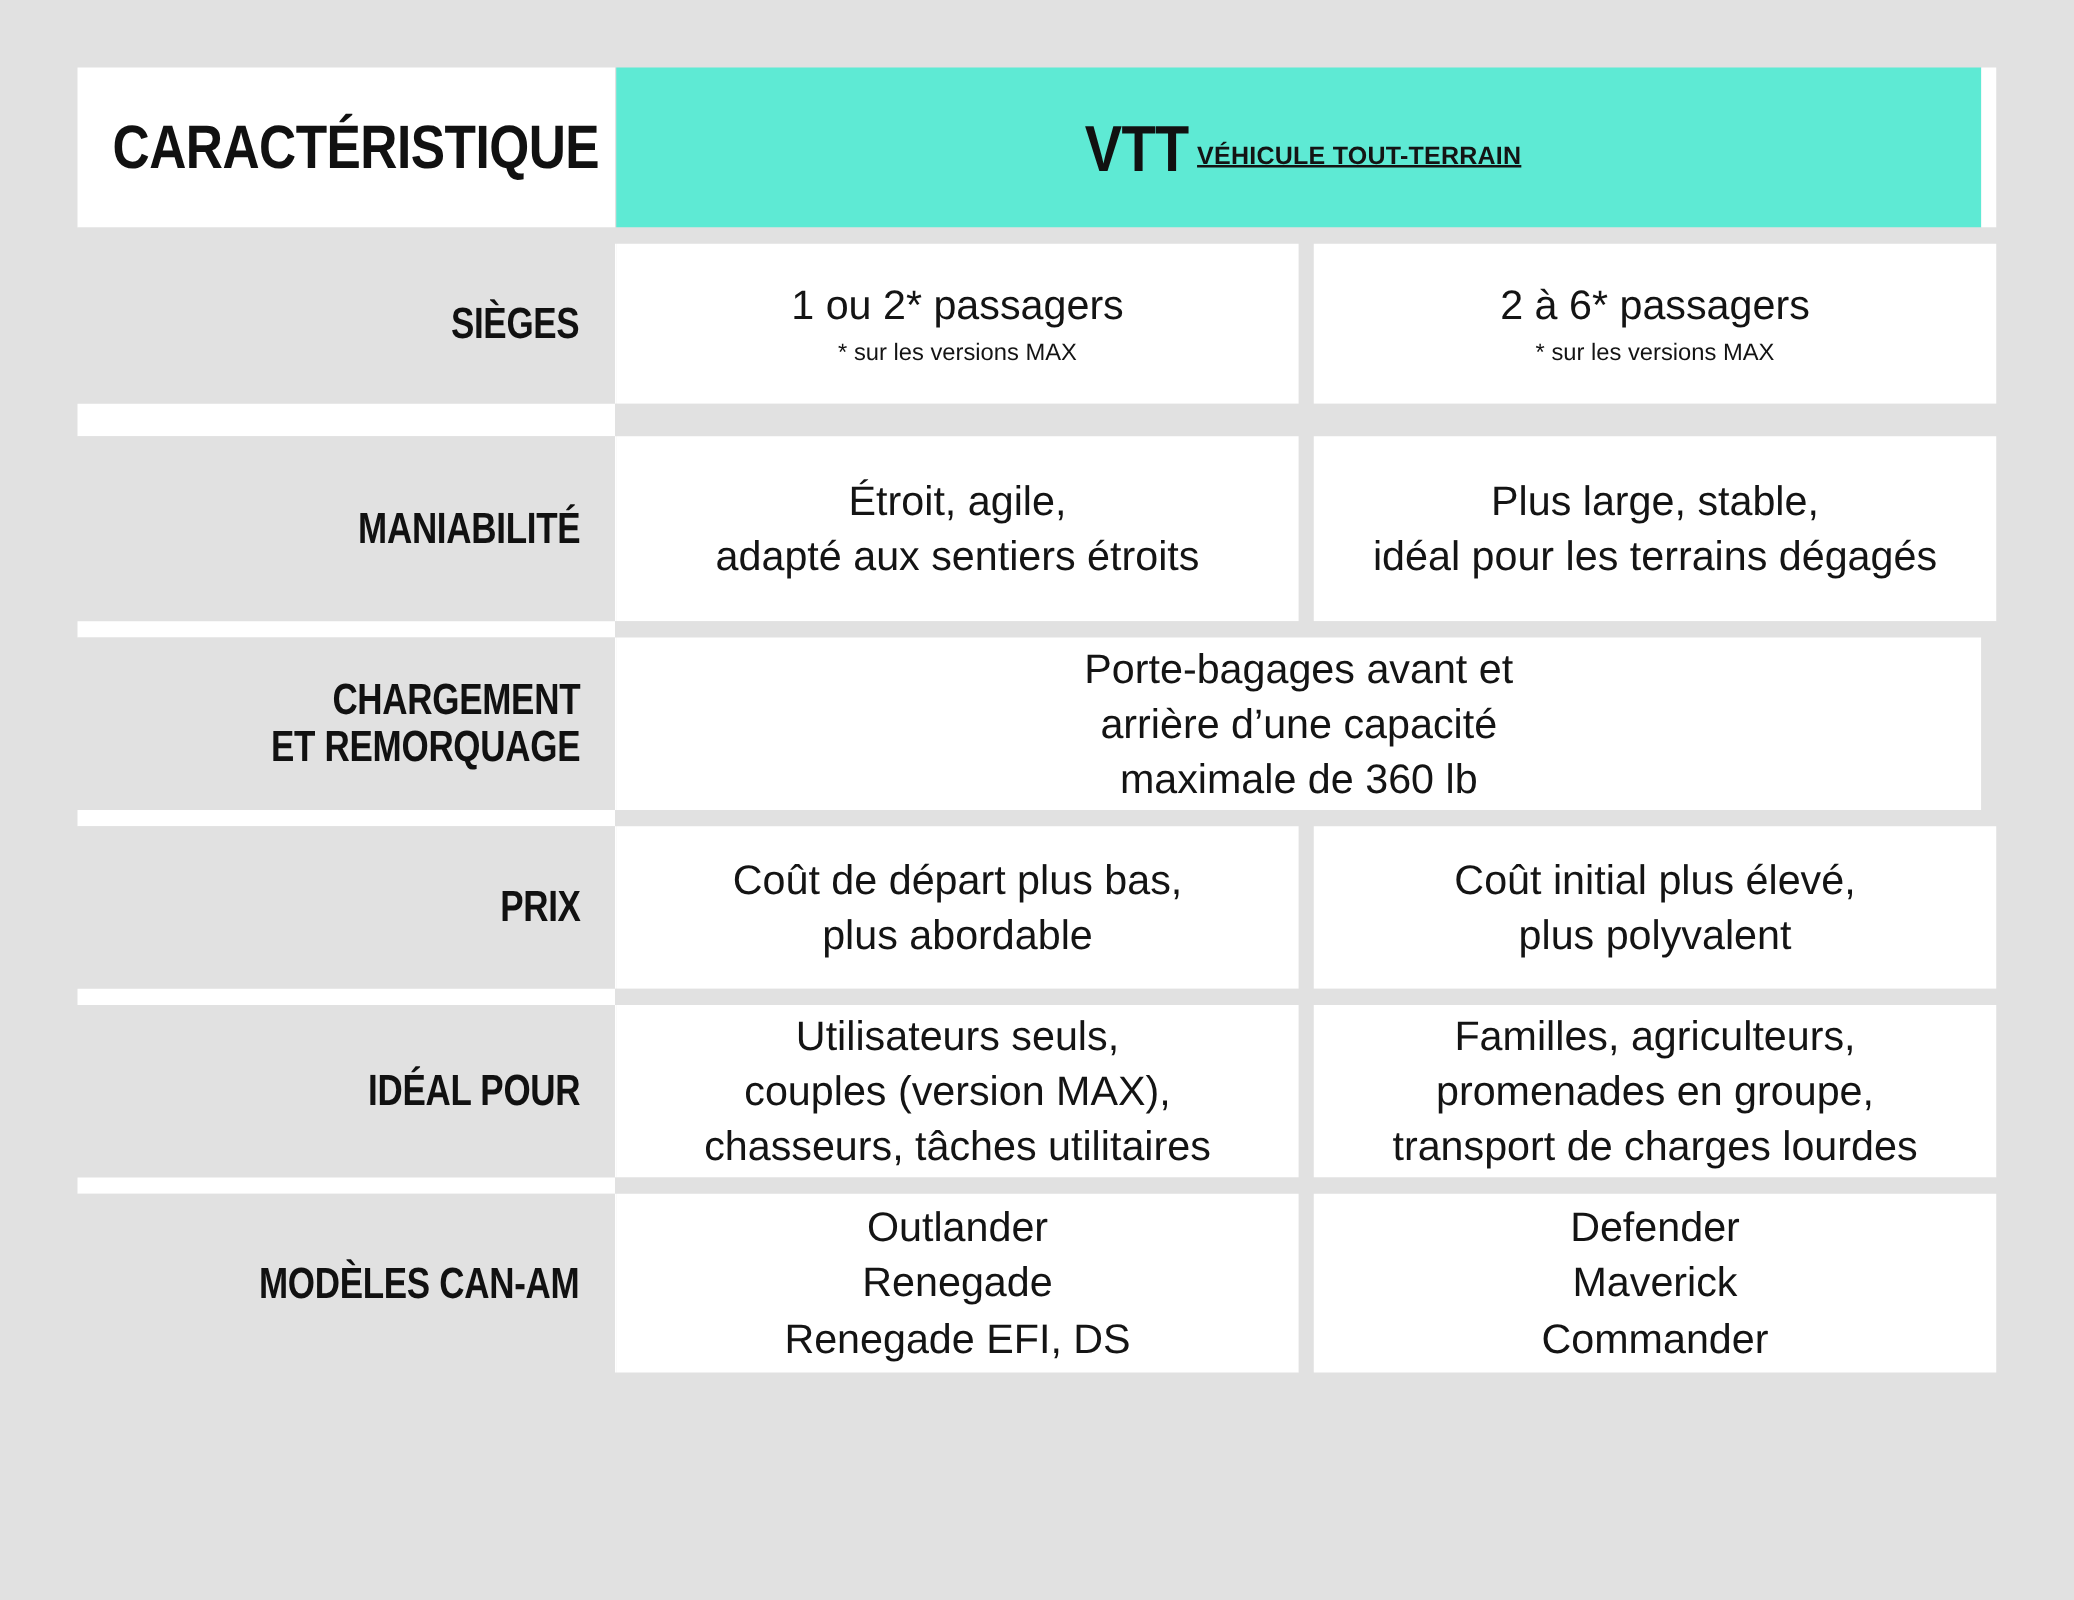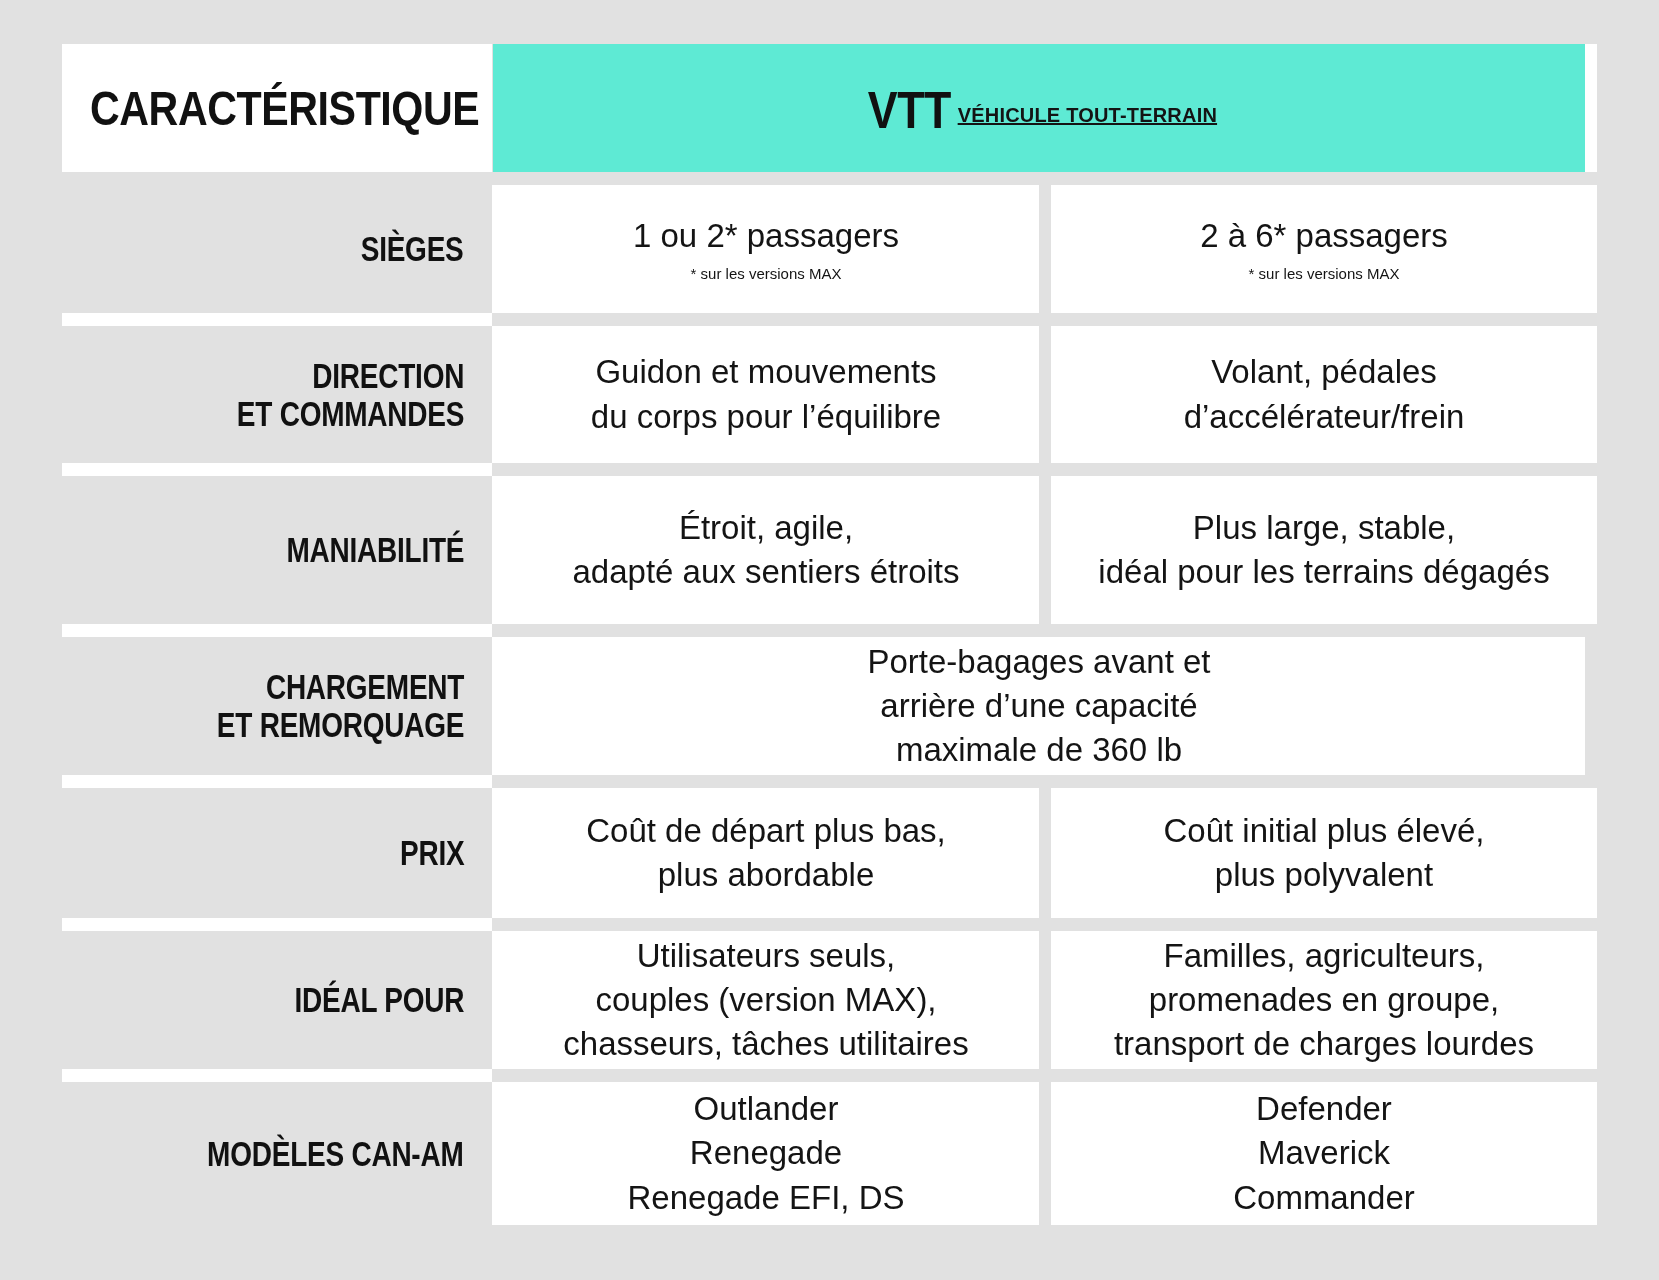--- a/index.html
+++ b/index.html
@@ -10,21 +10,21 @@
     width: 1659px;
     height: 1280px;
     background: #e1e1e1;
     font-family: "Liberation Sans", sans-serif;
     overflow: hidden;
   }
 
   .comparison-wrap {
     position: absolute;
     left: 62px;
-    top: 44px;
+    top: 54px;
     width: 1535px;
     height: 1158px;
   }
 
   
   .table {
     display: block;
     width: 100%;
   }
   .row {
@@ -87,21 +87,21 @@
     box-sizing: border-box;
     text-align: center;
   }
   .cell-data .cell-main {
     font-size: 33px;
     line-height: 1.34;
     color: #141414;
     white-space: pre-line;
   }
   .cell-data .cell-note {
-    font-size: 15px;
+    font-size: 19px;
     line-height: 1.4;
     color: #141414;
     margin-top: 4px;
     white-space: pre-line;
   }
 
   
   .col-divider {
     flex: 0 0 12px;
     width: 12px;
@@ -229,36 +229,20 @@
         <span class="cell-main">2 à 6* passagers</span>
         <span class="cell-note">* sur les versions MAX</span>
       </div>
     </div>
     <div class="gap">
       <div class="gap-label"></div>
         <div class="gap-spacer"></div>
         <div class="gap-data"></div>
     </div>
 
-    <div class="row h-2">
-      <div class="cell-label">
-        <span class="label-text">Direction
-et commandes</span>
-      </div>
-      <div class="col-spacer"></div>
-      <div class="cell-data">
-        <span class="cell-main">Guidon et mouvements
-du corps pour l’équilibre</span>
-      </div>
-      <div class="col-divider"></div>
-      <div class="cell-data">
-        <span class="cell-main">Volant, pédales
-d’accélérateur/frein</span>
-      </div>
-    </div>
     <div class="gap">
       <div class="gap-label"></div>
         <div class="gap-spacer"></div>
         <div class="gap-data"></div>
     </div>
 
     <div class="row h-3">
       <div class="cell-label">
         <span class="label-text">Maniabilité</span>
       </div>

